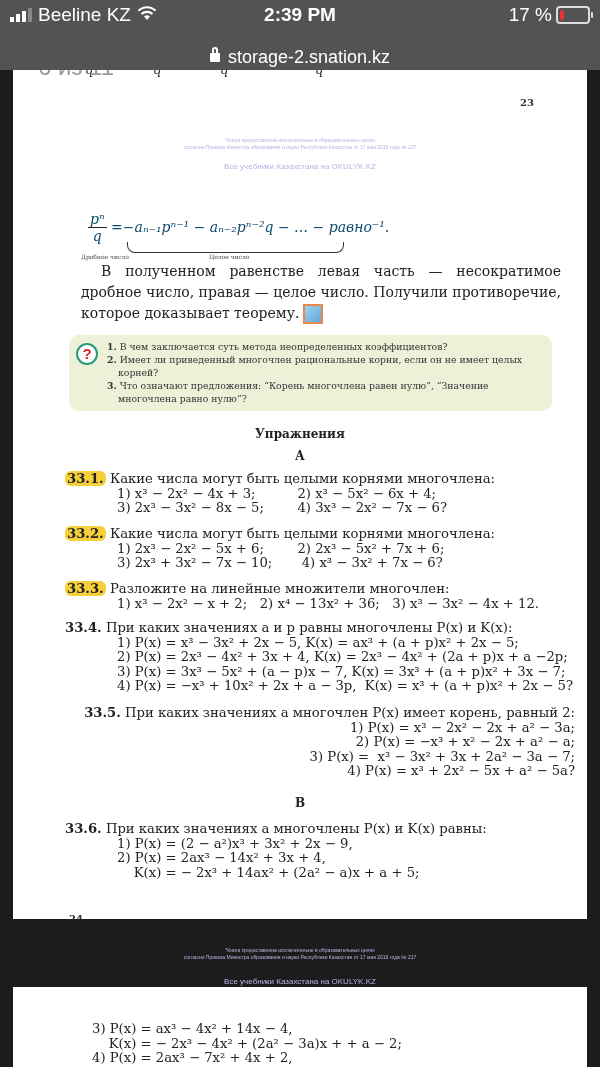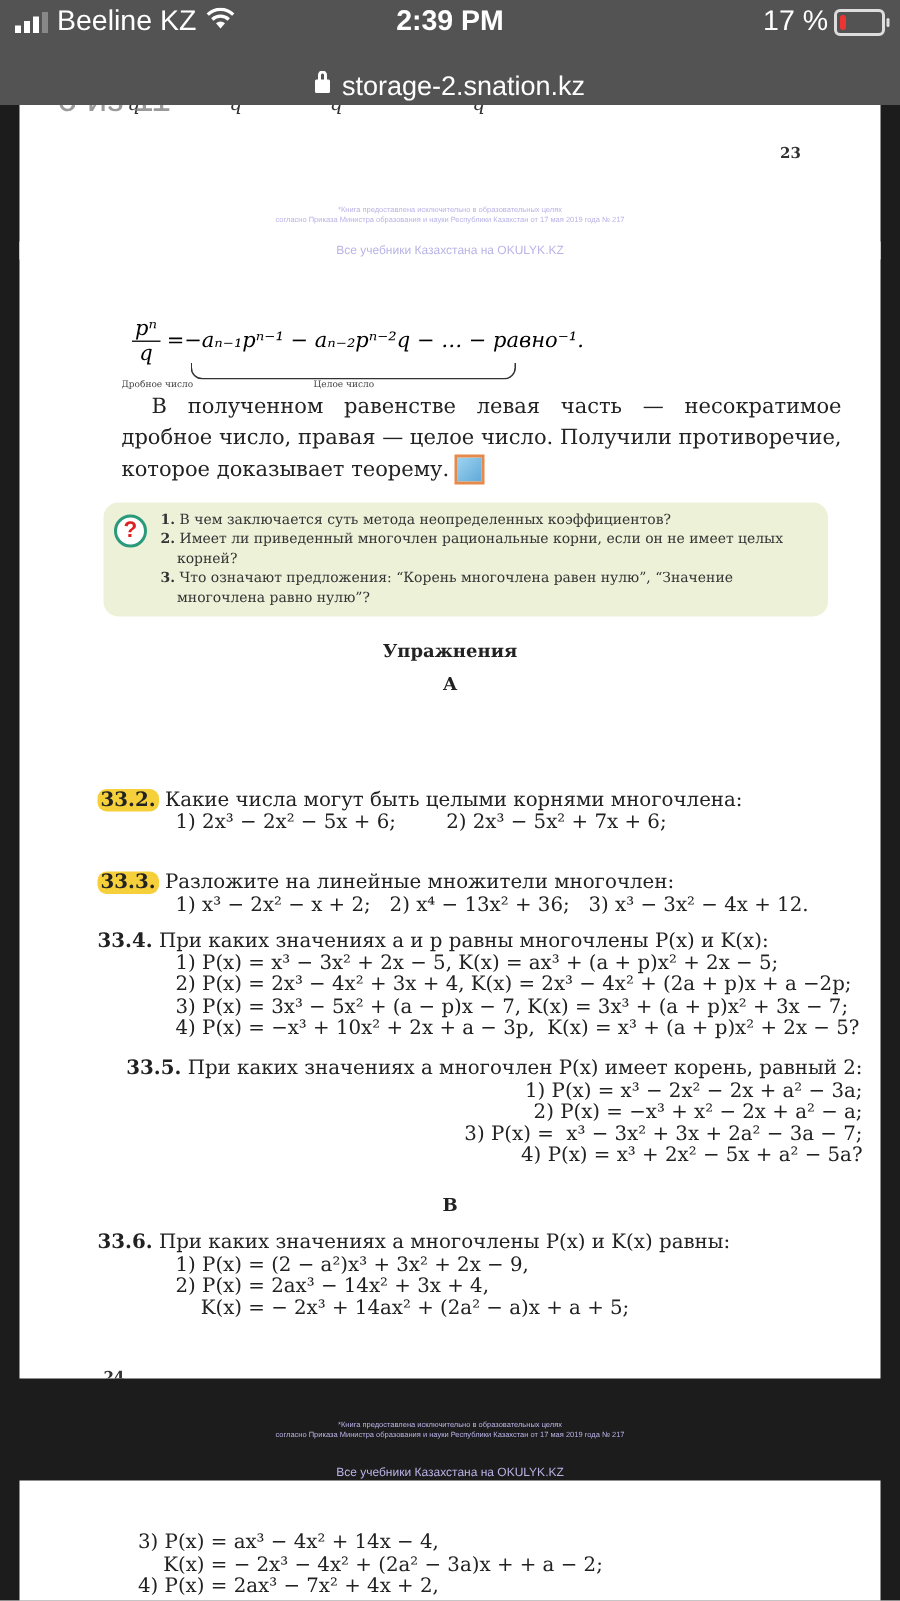--- a/index.html
+++ b/index.html
@@ -21,21 +21,21 @@
   .page { position:absolute; background:#fff; left:13px; width:574px; overflow:hidden; }
   .page1 { top:55px; height:118px; }
   .page2 { top:161px; height:758px; }
   .page3 { top:985px; height:90px; }
   .frag-q { position:absolute; top:7px; font-style:italic; font-size:13px; color:#333; }
   .pagenum { position:absolute; font-size:10px; color:#333; font-weight:bold; }
   .counter { position:absolute; left:38px; top:53px; font-family:"Liberation Sans", sans-serif; font-size:24px; color:#999; }
   .notice { position:absolute; left:0; right:0; text-align:center; font-family:"Liberation Sans", sans-serif; font-size:5px; line-height:7px; color:#b9b3e6; }
   .wm { position:absolute; left:0; right:0; text-align:center; font-family:"Liberation Sans", sans-serif; font-size:8px; color:#b9b3e6; }
 
-  .formula { position:absolute; left:75px; top:50px; font-size:14px; color:#000000; font-style:italic; }
+  .formula { position:absolute; left:75px; top:50px; font-size:14px; color:#0c4a6e; font-style:italic; }
   .frac { display:inline-block; text-align:center; vertical-align:middle; }
   .frac .num { display:block; border-bottom:1px solid #222; padding:0 2px; }
   .frac .den { display:block; }
   .brace { position:absolute; left:114px; top:81px; width:215px; height:10px; border:1px solid #333; border-top:none; border-radius:0 0 8px 8px; }
   .lbl-small { position:absolute; top:92px; font-size:6px; color:#444; }
 
   .para { position:absolute; left:68px; top:100px; width:480px; font-size:14px; line-height:21px; color:#222; text-align:justify; text-indent:20px; }
   .marker { display:inline-block; width:20px; height:20px; background:linear-gradient(135deg,#9fd3f0,#5fa9d9); border:2px solid #e58a4a; vertical-align:middle; margin-left:4px; box-sizing:border-box; }
 
   .qbox { position:absolute; left:56px; top:174px; width:483px; height:76px; background:#ecf1d8; border-radius:10px; }
@@ -116,24 +116,30 @@
     <div class="qlist">
       <div><b>1.</b> <span>В чем заключается суть метода неопределенных коэффициентов?</span></div>
       <div><b>2.</b> <span>Имеет ли приведенный многочлен рациональные корни, если он не имеет целых корней?</span></div>
       <div><b>3.</b> <span>Что означают предложения: “Корень многочлена равен нулю”, “Значение многочлена равно нулю”?</span></div>
     </div>
   </div>
 
   <div class="heading" style="top:266px; font-size:12px;">Упражнения</div>
   <div class="heading" style="top:288px; font-size:12px;">А</div>
 
+  <div class="ex" style="top:311px;">
+    <div class="head"><span class="num hl">33.1.</span> <span>Какие числа могут быть целыми корнями многочлена:</span></div>
+    <div class="row">1) x³ − 2x² − 4x + 3;          2) x³ − 5x² − 6x + 4;</div>
+    <div class="row">3) 2x³ − 3x² − 8x − 5;        4) 3x³ − 2x² − 7x − 6?</div>
+  </div>
 
   <div class="ex" style="top:366px;">
     <div class="head"><span class="num hl">33.2.</span> <span>Какие числа могут быть целыми корнями многочлена:</span></div>
     <div class="row">1) 2x³ − 2x² − 5x + 6;        2) 2x³ − 5x² + 7x + 6;</div>
+    <div class="row">3) 2x³ + 3x² − 7x − 10;       4) x³ − 3x² + 7x − 6?</div>
   </div>
 
   <div class="ex" style="top:421px;">
     <div class="head"><span class="num hl">33.3.</span> <span>Разложите на линейные множители многочлен:</span></div>
     <div class="row">1) x³ − 2x² − x + 2;   2) x⁴ − 13x² + 36;   3) x³ − 3x² − 4x + 12.</div>
   </div>
 
   <div class="ex" style="top:460px;">
     <div class="head"><span class="num">33.4.</span> <span>При каких значениях a и p равны многочлены P(x) и K(x):</span></div>
     <div class="row">1) P(x) = x³ − 3x² + 2x − 5, K(x) = ax³ + (a + p)x² + 2x − 5;</div>

